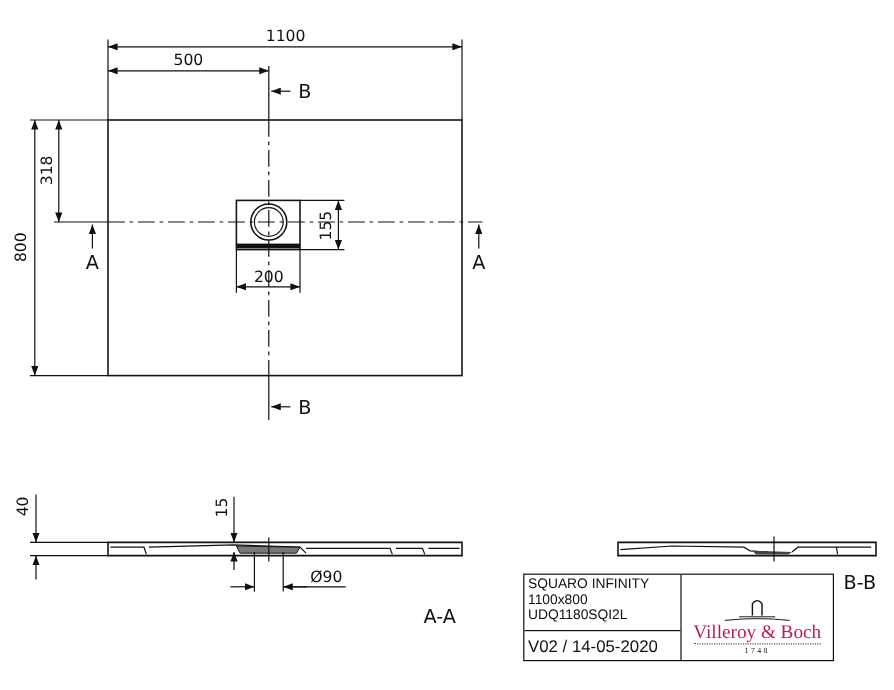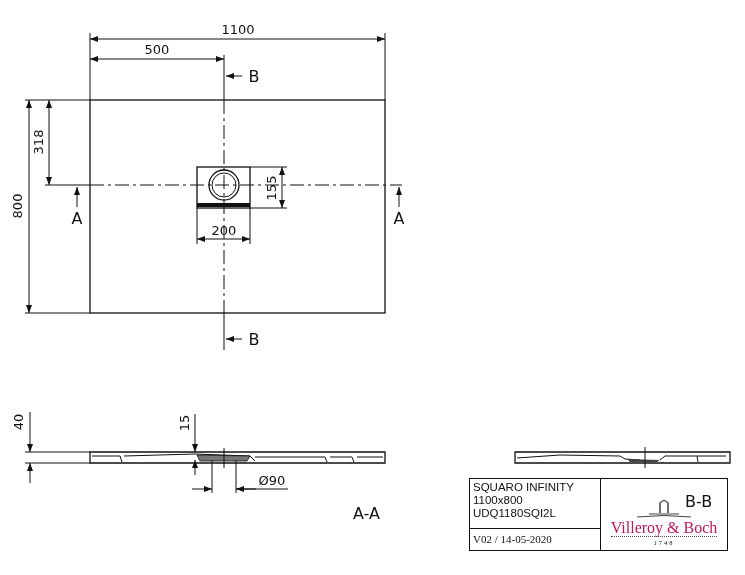--- a/index.html
+++ b/index.html
@@ -3,24 +3,24 @@
 <meta charset="utf-8">
 <style>
   html, body { margin: 0; padding: 0; background: #ffffff; }
   body { width: 745px; height: 575px; position: relative; overflow: hidden; }
   svg { position: absolute; left: 0; top: 0; }
   .ln { stroke: #111; stroke-width: 1.3; fill: none; }
   .thin { stroke: #111; stroke-width: 1; fill: none; }
   .cl { stroke: #111; stroke-width: 1; fill: none; stroke-dasharray: 14 4 3 4; }
   .dimtxt { font-family: "DejaVu Sans", sans-serif; font-size: 13px; fill: #111; }
   .sectxt { font-family: "DejaVu Sans", sans-serif; font-size: 16px; fill: #111; }
-  .tb { position: absolute; left: 436px; top: 478px; width: 259px; height: 73px; border: 1.3px solid #111; box-sizing: border-box; display: flex; margin-left: 33px; }
+  .tb { position: absolute; left: 436px; top: 478px; width: 259px; height: 73px; border: 1.3px solid #111; box-sizing: border-box; display: flex; }
   .tb-left { width: 130px; border-right: 1.3px solid #111; display: flex; flex-direction: column; }
   .tb-info { height: 45px; padding: 2px 3px; border-bottom: 1.3px solid #111; font-family: "Liberation Sans", sans-serif; font-size: 11.5px; line-height: 13px; color: #111; }
-  .tb-ver { flex: 1; padding: 4px 3px; font-family: Liberation Serif, serif; font-size: 11px; color: #111; }
+  .tb-ver { flex: 1; padding: 4px 3px; font-family: Liberation Sans, sans-serif; font-size: 14px; color: #111; }
   .tb-logo { flex: 1; display: flex; flex-direction: column; align-items: center; justify-content: flex-end; padding-bottom: 4px; }
   .brand { font-family: "Liberation Serif", serif; font-size: 16px; color: #be185d; border-bottom: 1px dotted #555; line-height: 17px; }
   .year { font-family: "Liberation Serif", serif; font-size: 6.5px; letter-spacing: 2px; color: #111; margin-top: 2px; }
   .lbl { position: absolute; font-family: "DejaVu Sans", sans-serif; font-size: 16px; color: #111; }
 </style>
 </head>
 <body>
 
 <svg width="745" height="575" viewBox="0 0 745 575">
   <defs>
@@ -108,21 +108,21 @@
 
   <g>
     <path d="M515,452 L730,452 L730,463 L515,463 Z" class="ln"></path>
     <path d="M517,458 L560,455 L620,456 L625,459 L640,460 M660,460 L665,456 L726,456 M697,456 L698,462" class="thin"></path>
     <path d="M627,459 L660,460 L657,462 L630,462 Z" fill="#444"></path>
     <line x1="645" y1="447" x2="645" y2="468" class="thin"></line>
   </g>
 </svg>
 
 <div class="lbl" style="left:353px;top:504px;">A-A</div>
-<div class="lbl" style="left:685px;top:476px;margin-top:16px;">B-B</div>
+<div class="lbl" style="left:703px;top:476px;">B-B</div>
 
 <div class="tb">
   <div class="tb-left">
     <div class="tb-info">
       <div>SQUARO INFINITY</div>
       <div>1100x800</div>
       <div>UDQ1180SQI2L</div>
     </div>
     <div class="tb-ver">V02 / 14-05-2020</div>
   </div>

